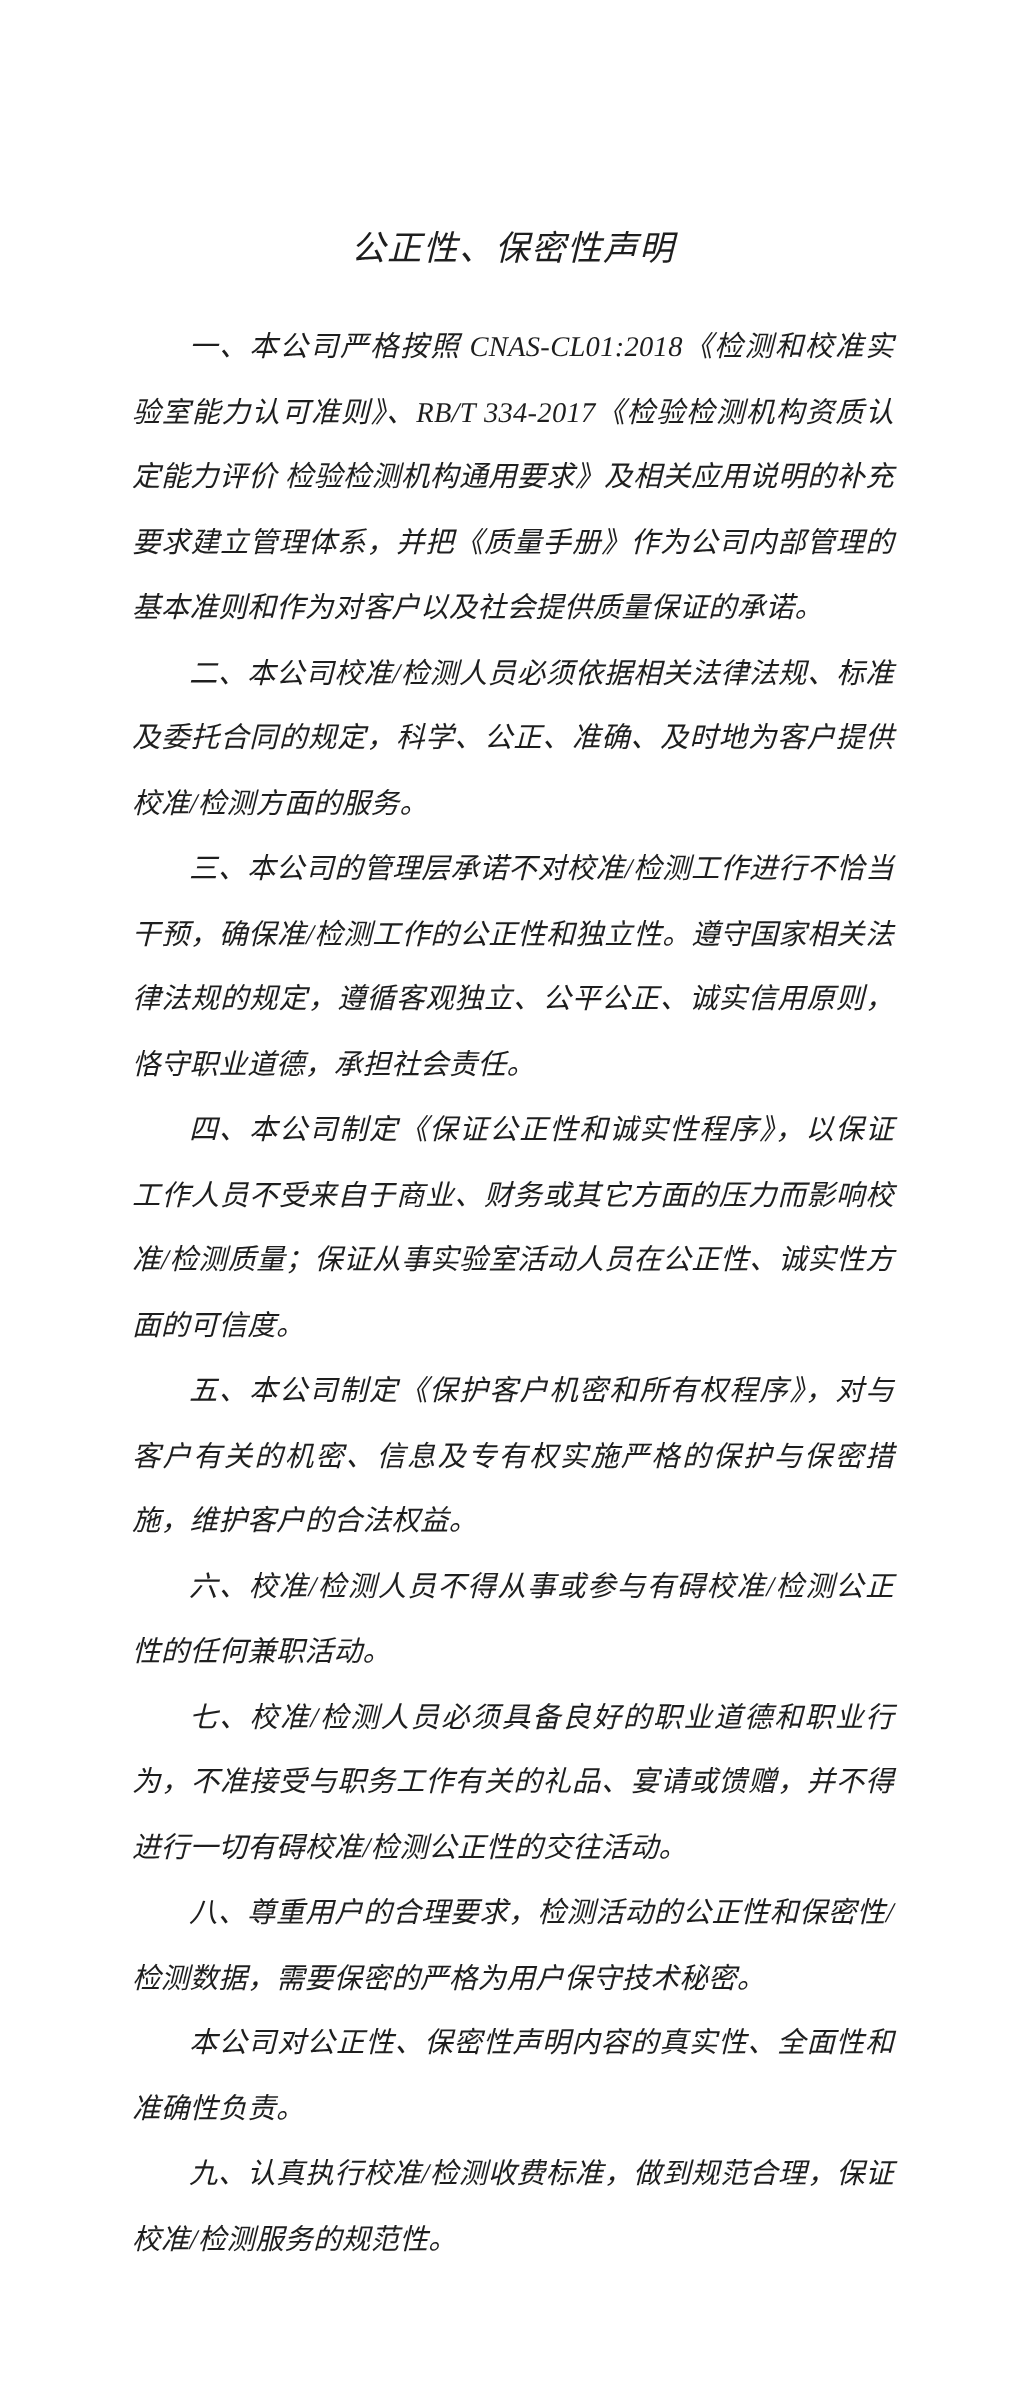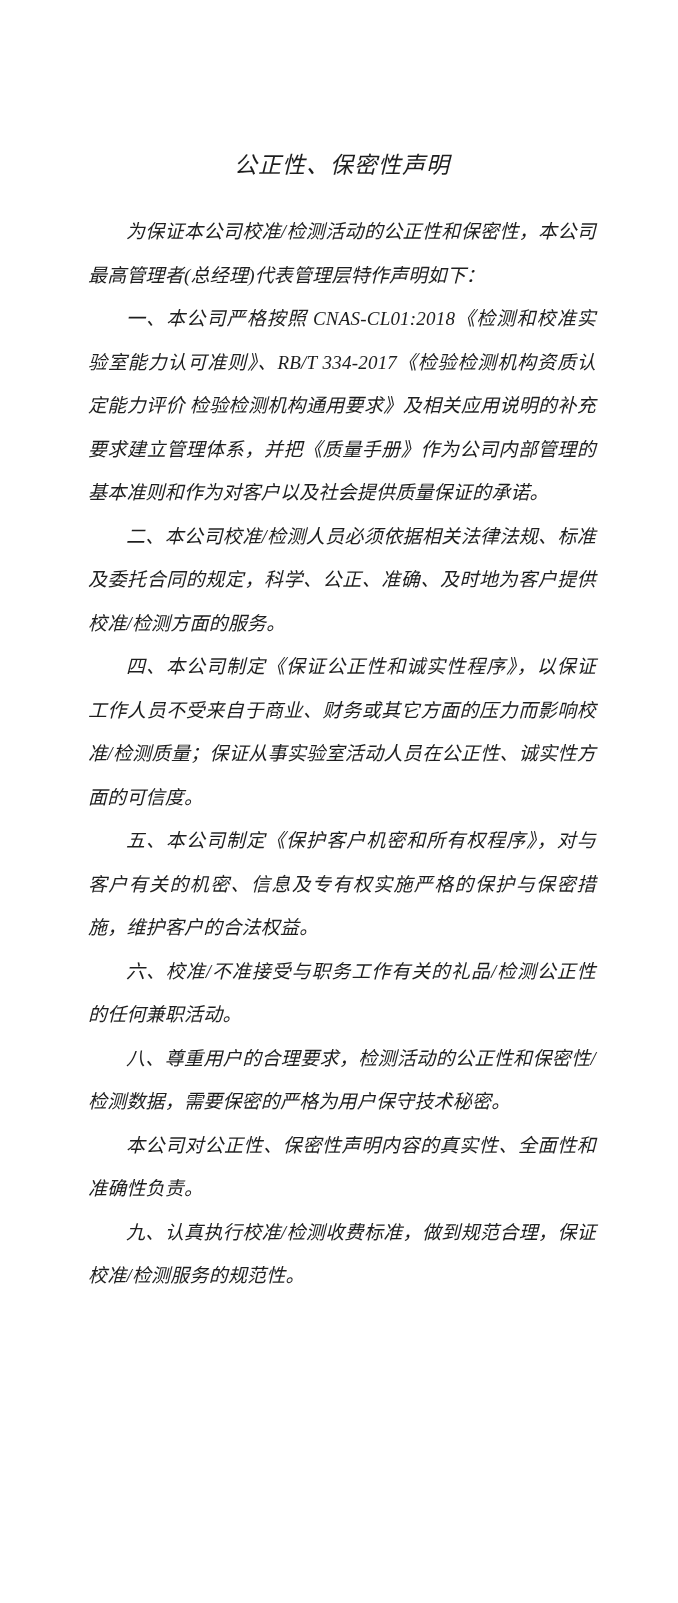--- a/index.html
+++ b/index.html
@@ -38,24 +38,25 @@
   }
 </style>
 </head>
 <body>
 
 <div class="doc">
 
   <h1 class="doc-title">公正性、保密性声明</h1>
 
   <div class="statement-body">
-      <p>为保证本公司校准/检测活动的公正性和保密性，本公司最高管理者(总经理)代表管理层特作声明如下：</p>
       <p>一、本公司严格按照 CNAS-CL01:2018《检测和校准实验室能力认可准则》、RB/T 334-2017《检验检测机构资质认定能力评价 检验检测机构通用要求》及相关应用说明的补充要求建立管理体系，并把《质量手册》作为公司内部管理的基本准则和作为对客户以及社会提供质量保证的承诺。</p>
       <p>二、本公司校准/检测人员必须依据相关法律法规、标准及委托合同的规定，科学、公正、准确、及时地为客户提供校准/检测方面的服务。</p>
+      <p>三、本公司的管理层承诺不对校准/检测工作进行不恰当干预，确保准/检测工作的公正性和独立性。遵守国家相关法律法规的规定，遵循客观独立、公平公正、诚实信用原则，恪守职业道德，承担社会责任。</p>
       <p>四、本公司制定《保证公正性和诚实性程序》，以保证工作人员不受来自于商业、财务或其它方面的压力而影响校准/检测质量；保证从事实验室活动人员在公正性、诚实性方面的可信度。</p>
       <p>五、本公司制定《保护客户机密和所有权程序》，对与客户有关的机密、信息及专有权实施严格的保护与保密措施，维护客户的合法权益。</p>
-      <p>六、校准/不准接受与职务工作有关的礼品/检测公正性的任何兼职活动。</p>
+      <p>六、校准/检测人员不得从事或参与有碍校准/检测公正性的任何兼职活动。</p>
+      <p>七、校准/检测人员必须具备良好的职业道德和职业行为，不准接受与职务工作有关的礼品、宴请或馈赠，并不得进行一切有碍校准/检测公正性的交往活动。</p>
       <p>八、尊重用户的合理要求，检测活动的公正性和保密性/检测数据，需要保密的严格为用户保守技术秘密。</p>
       <p>本公司对公正性、保密性声明内容的真实性、全面性和准确性负责。</p>
       <p>九、认真执行校准/检测收费标准，做到规范合理，保证校准/检测服务的规范性。</p>
     </div>
 
 </div>
 
 </body></html>

